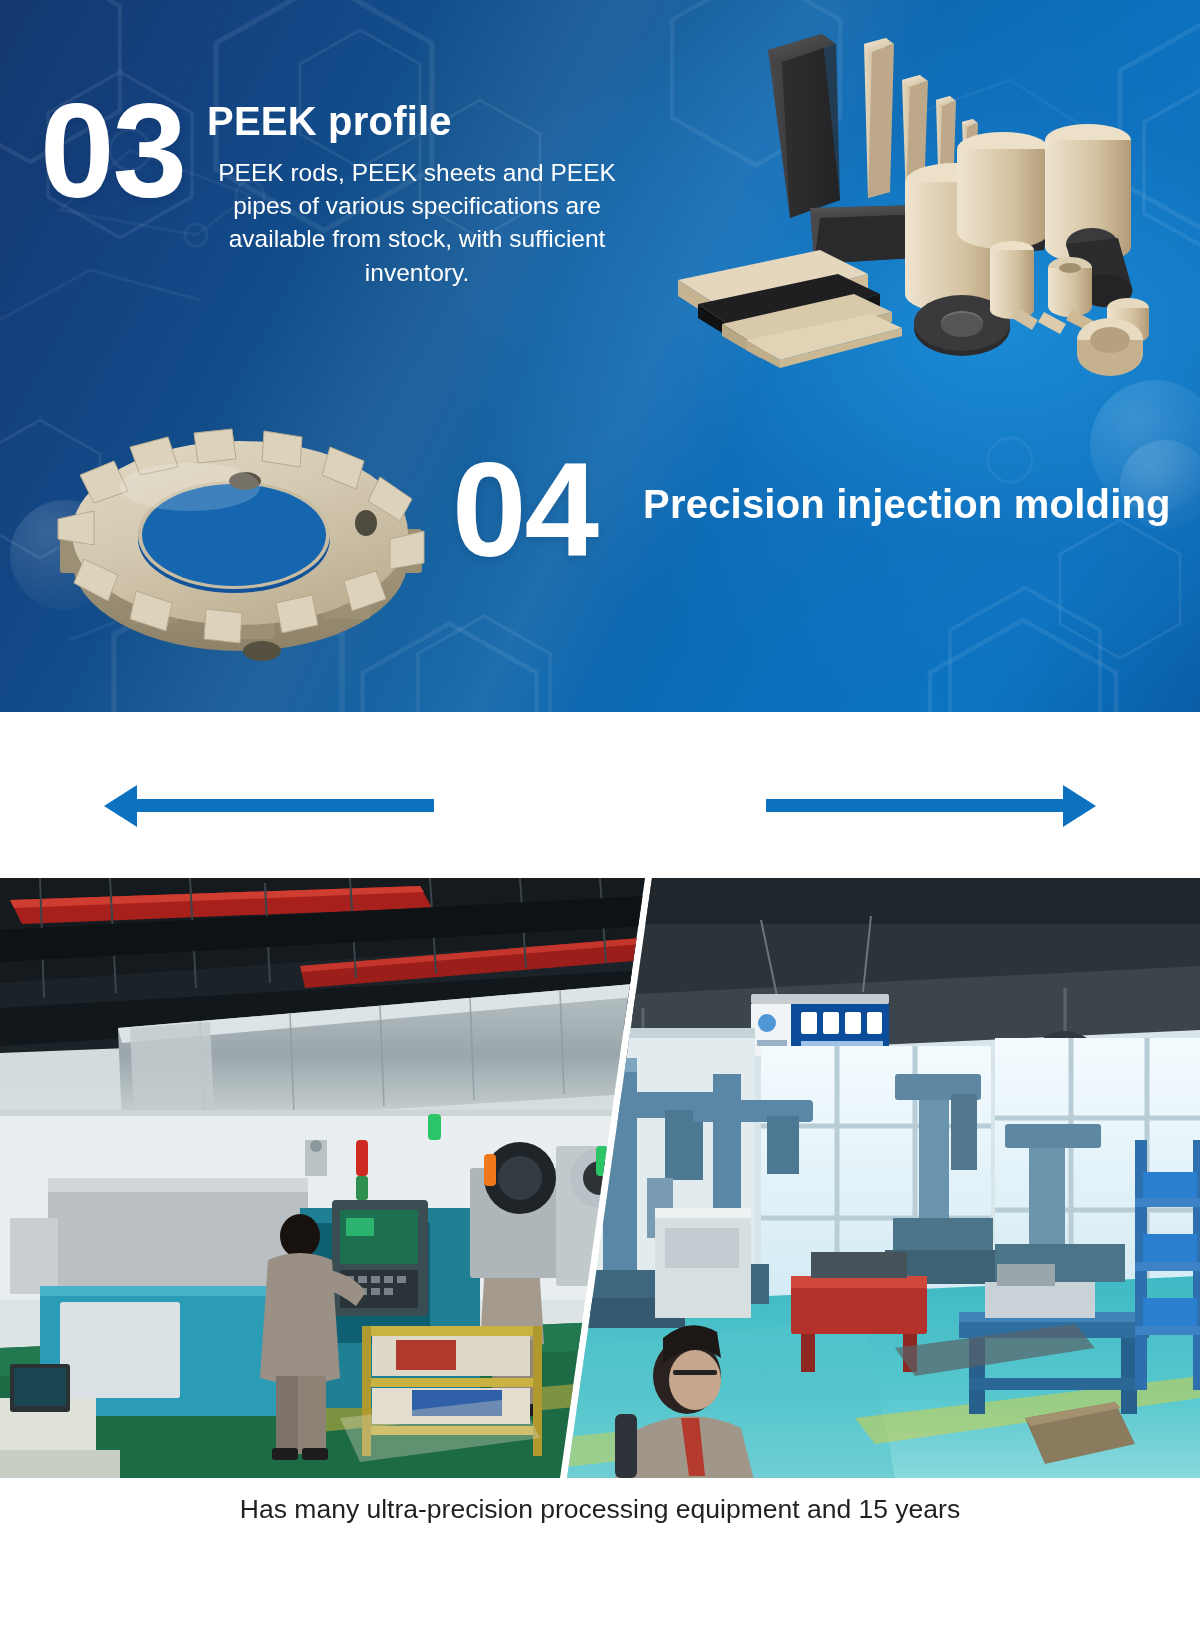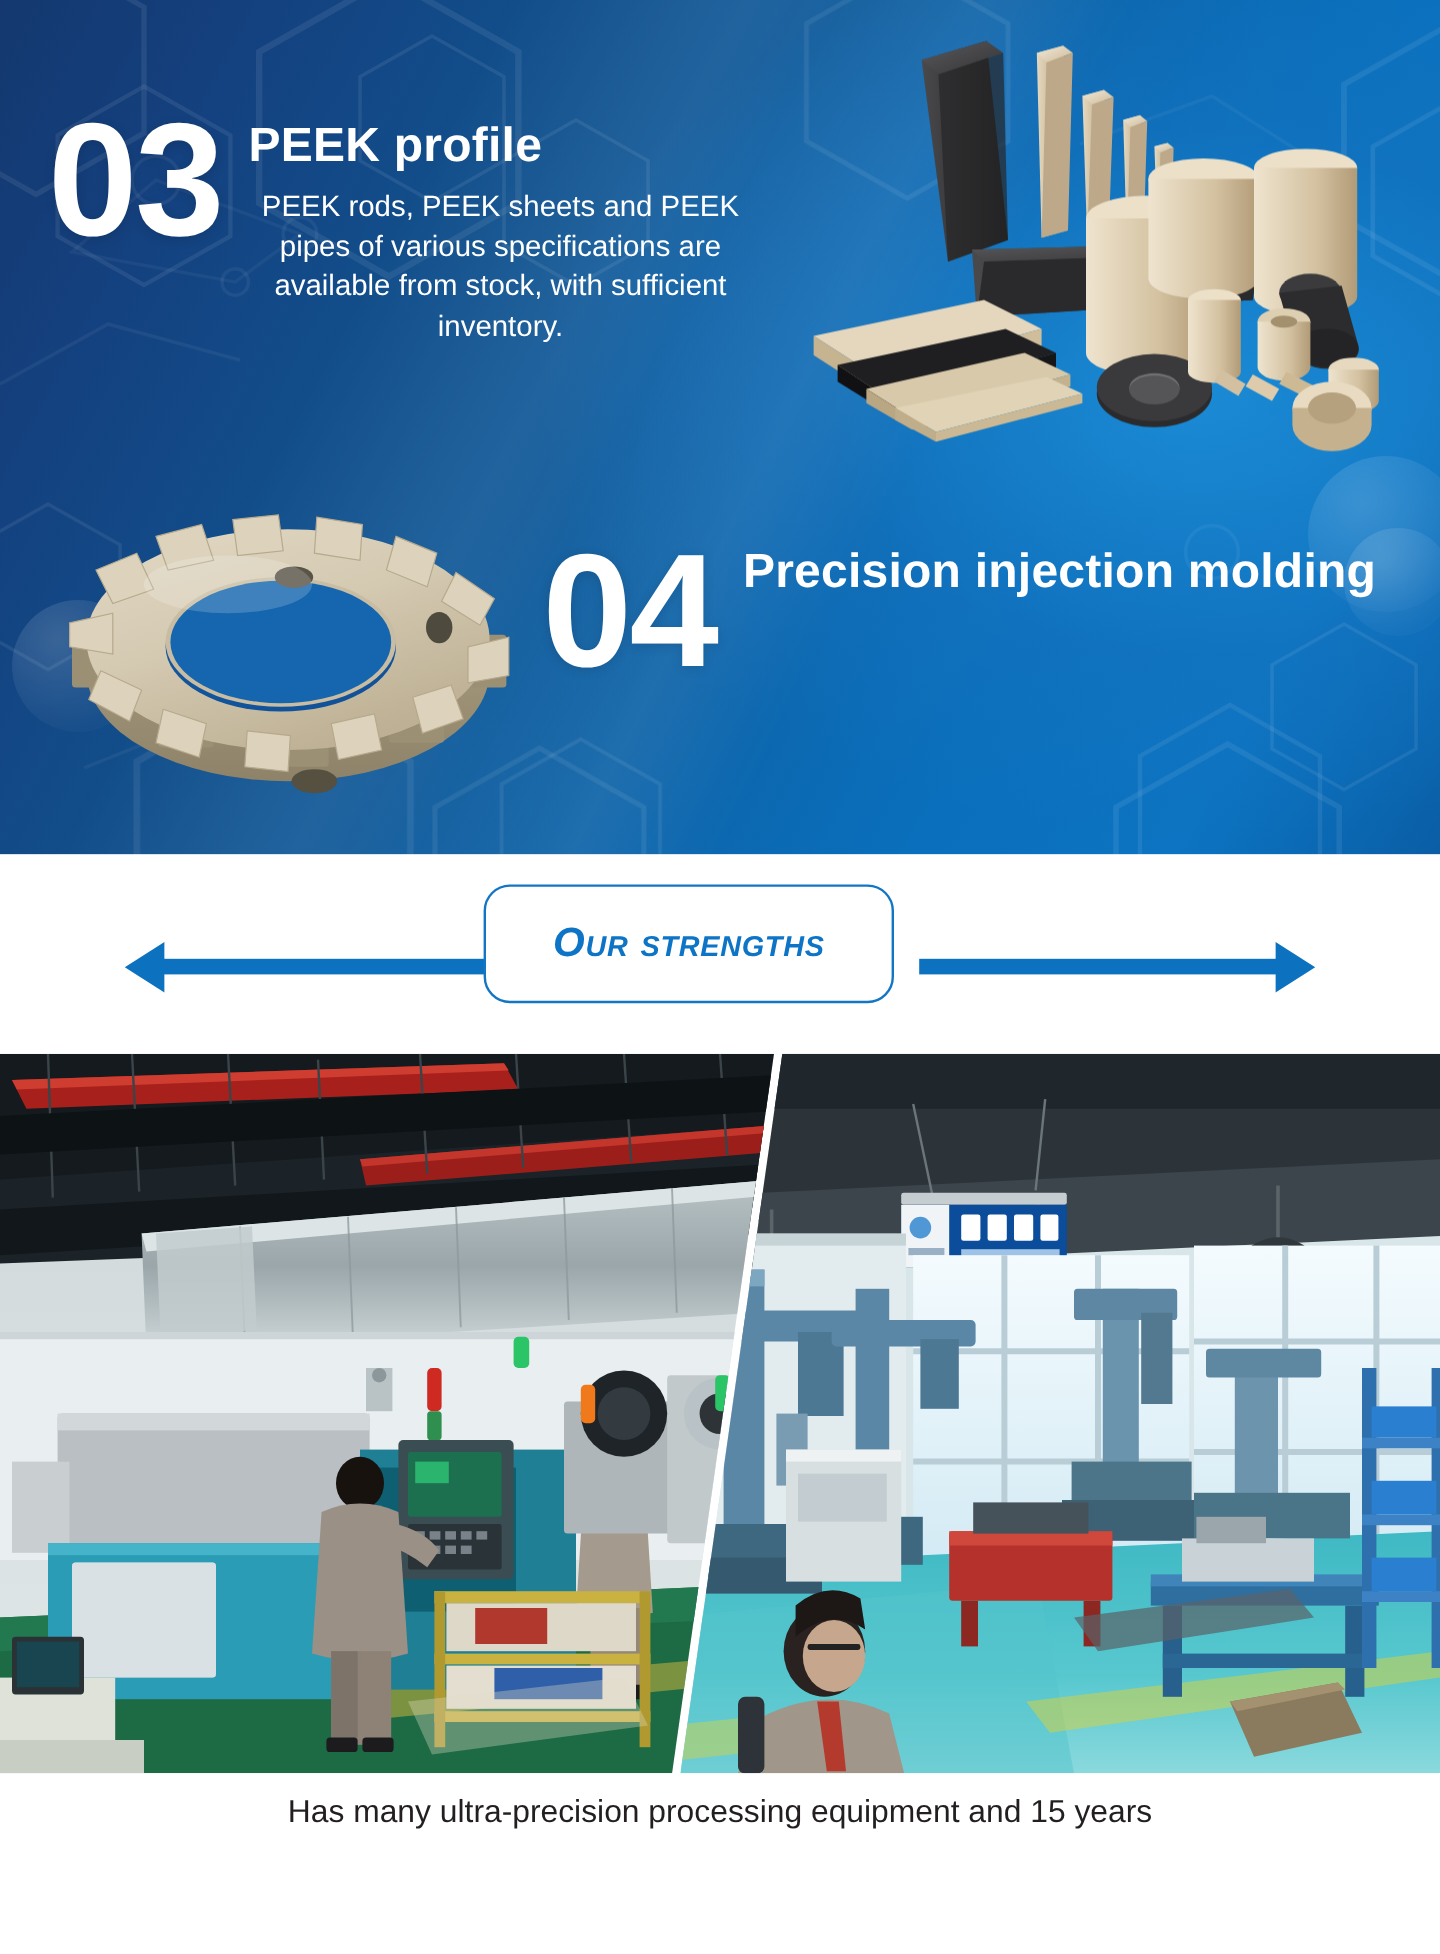--- a/index.html
+++ b/index.html
@@ -49,23 +49,23 @@
     letter-spacing:0.2px; margin-bottom: 12px; white-space:nowrap;
   }
   .item-desc {
     font-size: 24.5px; line-height: 1.355; color:#ffffff; font-weight:400;text-align:center;
   }
 
   #item-03 { left: 40px; top: 95px; }
   #item-03 .big-num { margin-right: 22px; position:relative; top:-6px; }
   #item-03 .item-text { width: 420px; padding-top: 4px; }
 
-  #item-04 { left: 452px; top: 450px; }
+  #item-04 { left: 452px; top: 450px; gap: 24px; }
   #item-04 .big-num { margin-right: 22px; position:relative; top:-2px; }
-  #item-04 .item-text { width: 480px; padding-top: 4px; }
+  #item-04 .item-text { width: 480px; padding-top: 4px; margin-top: 28px; }
 
   
   .peek-photo { position:absolute; left: 640px; top: 22px; width: 540px; height: 360px; }
 
   
   .gear-photo { position:absolute; left: 45px; top: 395px; width: 390px; height: 290px; }
 
   
   .strip { position:absolute; left:0; top:712px; width:1200px; height:182px; background:#ffffff; }
   .arrow-row { position:absolute; left:0; top:65px; width:1200px; height:52px; }
@@ -367,23 +367,20 @@
     </div>
   </div>
 
   <div class="strip">
     <div class="arrow-row">
       <div class="arrow-head head-l"></div>
       <div class="arrow-line line-l"></div>
       <div class="arrow-line line-r"></div>
       <div class="arrow-head head-r"></div>
     </div>
-    <div class="strength-box">
-      <div class="strength-text">Our strengths</div>
-    </div>
   </div>
 
   <div class="photos">
 
     <div class="photo photo-left">
       <svg class="ph-bg" viewBox="0 0 645 600" preserveAspectRatio="none">
         <defs>
           <linearGradient id="wallL" x1="0" y1="0" x2="0" y2="1">
             <stop offset="0%" stop-color="#cdd6d8"></stop>
               <stop offset="100%" stop-color="#e2e8e8"></stop>

